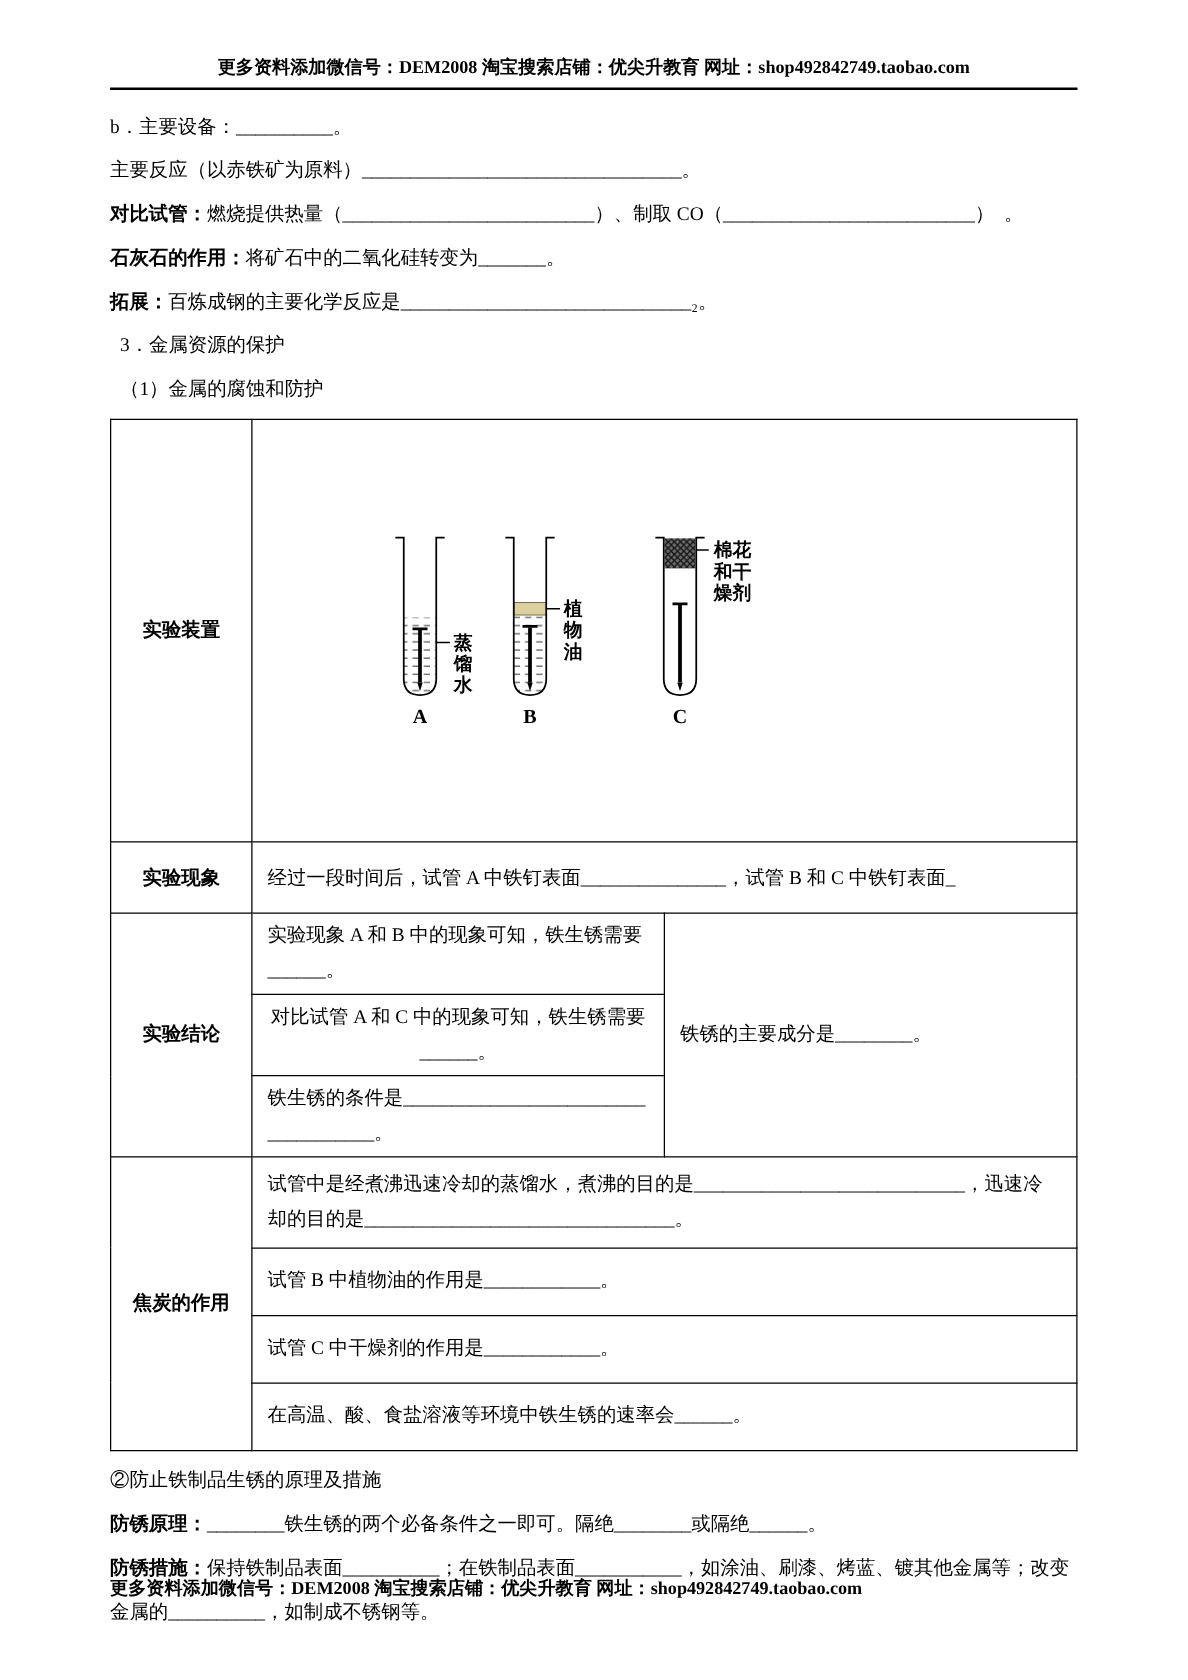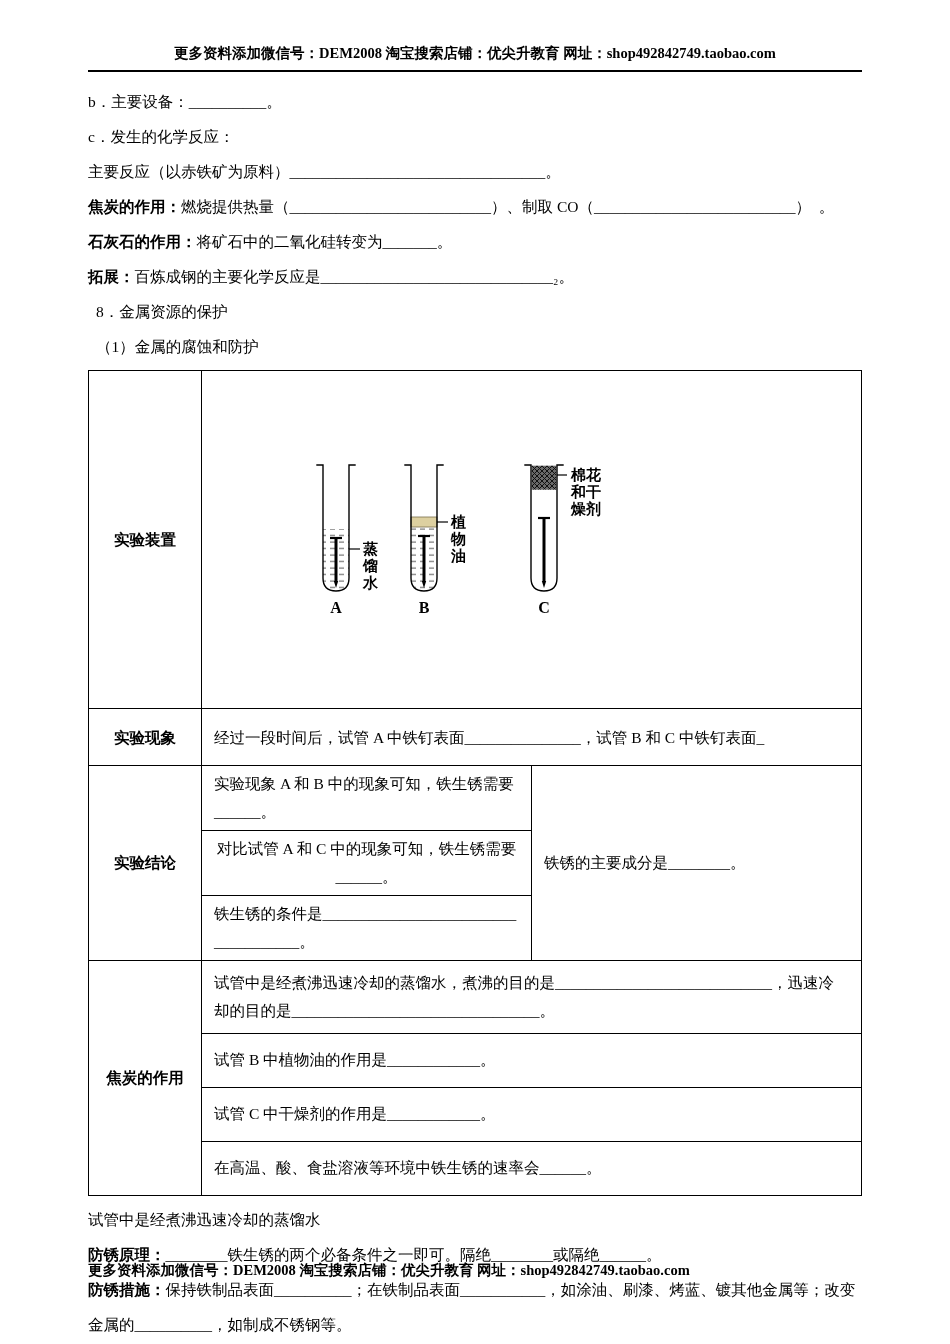--- a/index.html
+++ b/index.html
@@ -32,26 +32,25 @@
 
 <div class="page">
 
   <div class="header">
     <span>更多资料添加微信号：DEM2008 淘宝搜索店铺：优尖升教育 网址：shop492842749.taobao.com</span>
   </div>
 
   <div class="content">
 
     <p><span>b．主要设备：__________。</span></p>
-    <p><span>c．发生的化学反应：</span></p>
     <p><span>主要反应（以赤铁矿为原料）_________________________________。</span></p>
-    <p><span class="b">焦炭的作用：</span><span>燃烧提供热量（__________________________）、制取 CO（__________________________）  。</span></p>
+    <p><span class="b">对比试管：</span><span>燃烧提供热量（__________________________）、制取 CO（__________________________）  。</span></p>
     <p><span class="b">石灰石的作用：</span><span>将矿石中的二氧化硅转变为_______。</span></p>
     <p><span class="b">拓展：</span><span>百炼成钢的主要化学反应是______________________________₂。</span></p>
-    <p class="ind"><span>8．金属资源的保护</span></p>
+    <p class="ind"><span>3．金属资源的保护</span></p>
     <p class="ind"><span>（1）金属的腐蚀和防护</span></p>
 
     <table class="exp">
       <tbody>
           <tr>
         <td class="hdr" style="height:164px;text-align:center;">实验装置</td>
         <td class="device" colspan="2">
 
           <svg class="apparatus" viewBox="0 0 340 162" width="340" height="162">
             <defs>
@@ -154,21 +153,21 @@
       </tr>
       <tr>
         <td colspan="2" style="height:45px;">试管 C 中干燥剂的作用是____________。</td>
       </tr>
       <tr>
         <td colspan="2" style="height:45px;">在高温、酸、食盐溶液等环境中铁生锈的速率会______。</td>
       </tr>
     </tbody>
       </table>
 
-    <p><span>试管中是经煮沸迅速冷却的蒸馏水</span></p>
+    <p><span>②防止铁制品生锈的原理及措施</span></p>
     <p><span class="b">防锈原理：</span><span>________铁生锈的两个必备条件之一即可。隔绝________或隔绝______。</span></p>
     <p><span class="b">防锈措施：</span><span>保持铁制品表面__________；在铁制品表面___________，如涂油、刷漆、烤蓝、镀其他金属等；改变金属的__________，如制成不锈钢等。</span></p>
 
   </div>
 
   <div class="footer">
     <span>更多资料添加微信号：DEM2008 淘宝搜索店铺：优尖升教育 网址：shop492842749.taobao.com</span>
   </div>
 
 </div>

